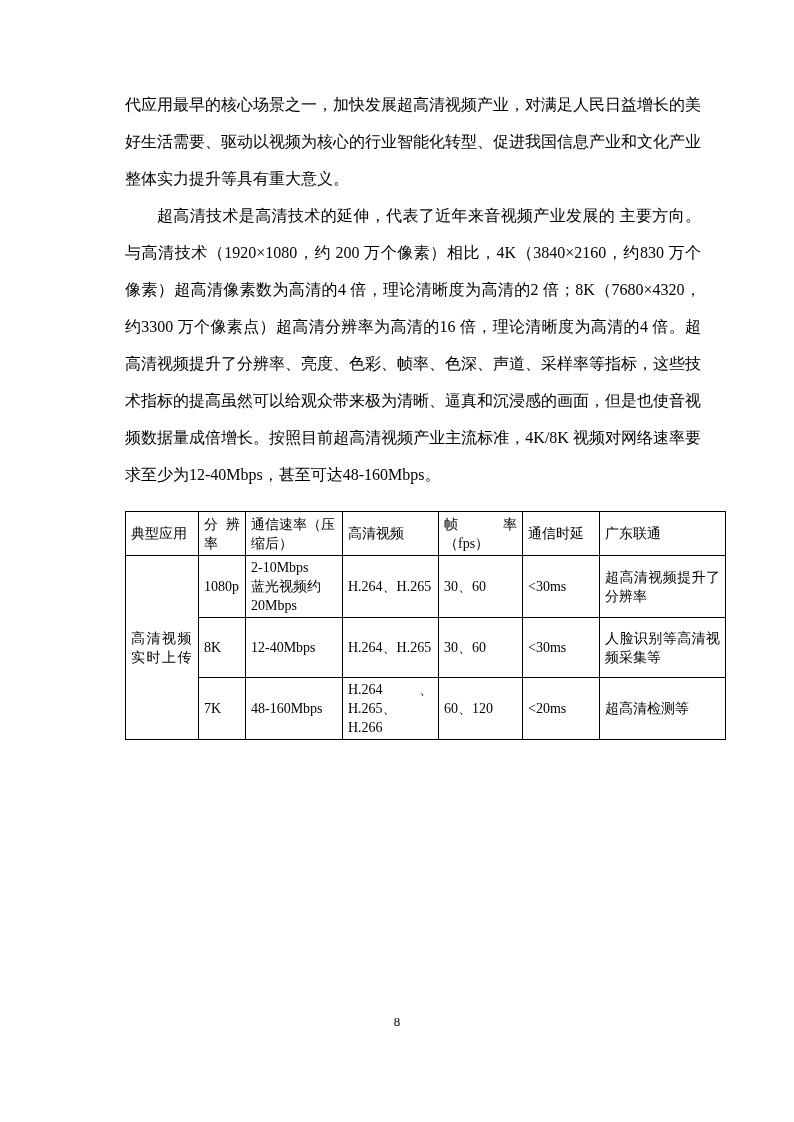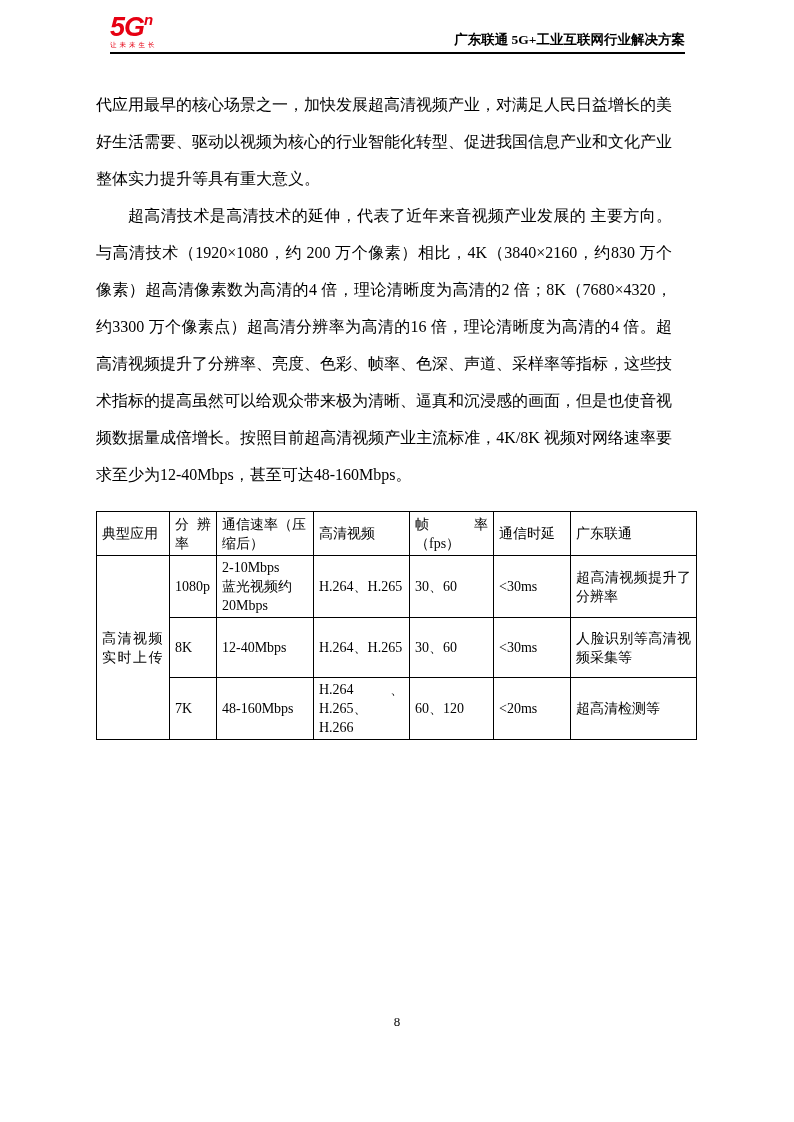--- a/index.html
+++ b/index.html
@@ -33,21 +33,21 @@
     font-size: 6.5px; color: #e60012; letter-spacing: 3px;
     font-family: "Liberation Sans", sans-serif;
   }
   .doc-title {
     position: absolute; right: 0; bottom: 3px;
     font-size: 13.5px; font-weight: bold;
   }
 
   
   .content {
-    position: absolute; left: 96px; top: 86px; width: 576px;
+    position: absolute; left: 125px; top: 86px; width: 576px;
     font-size: 16px; line-height: 37px; text-align: justify;
   }
   .content p { margin: 0; }
   .content p.indent { text-indent: 2em; }
 
   
   .table-caption {
     margin-top: 3px;
     text-align: center; text-indent: 0;
     font-size: 16px; line-height: 30px;
@@ -76,27 +76,20 @@
   .footer {
     position: absolute; left: 0; top: 1014px; width: 794px;
     text-align: center; font-size: 13px;
   }
 </style>
 </head>
 <body>
 
 <div class="page">
 
-  <div class="header">
-    <div class="logo">
-      <span class="logo-main">5G</span><span class="logo-sup">n</span>
-      <span class="logo-slogan">让未来生长</span>
-    </div>
-    <div class="doc-title">广东联通 5G+工业互联网行业解决方案</div>
-  </div>
 
   <div class="content">
     <p>代应用最早的核心场景之一，加快发展超高清视频产业，对满足人民日益增长的美好生活需要、驱动以视频为核心的行业智能化转型、促进我国信息产业和文化产业整体实力提升等具有重大意义。</p>
     <p class="indent">超高清技术是高清技术的延伸，代表了近年来音视频产业发展的 主要方向。与高清技术（1920×1080，约 200 万个像素）相比，4K（3840×2160，约830 万个像素）超高清像素数为高清的4 倍，理论清晰度为高清的2 倍；8K（7680×4320，约3300 万个像素点）超高清分辨率为高清的16 倍，理论清晰度为高清的4 倍。超高清视频提升了分辨率、亮度、色彩、帧率、色深、声道、采样率等指标，这些技术指标的提高虽然可以给观众带来极为清晰、逼真和沉浸感的画面，但是也使音视频数据量成倍增长。按照目前超高清视频产业主流标准，4K/8K 视频对网络速率要求至少为12-40Mbps，甚至可达48-160Mbps。</p>
 
 
     <table class="req-table">
       <colgroup>
         <col style="width:73px">
           <col style="width:47px">

